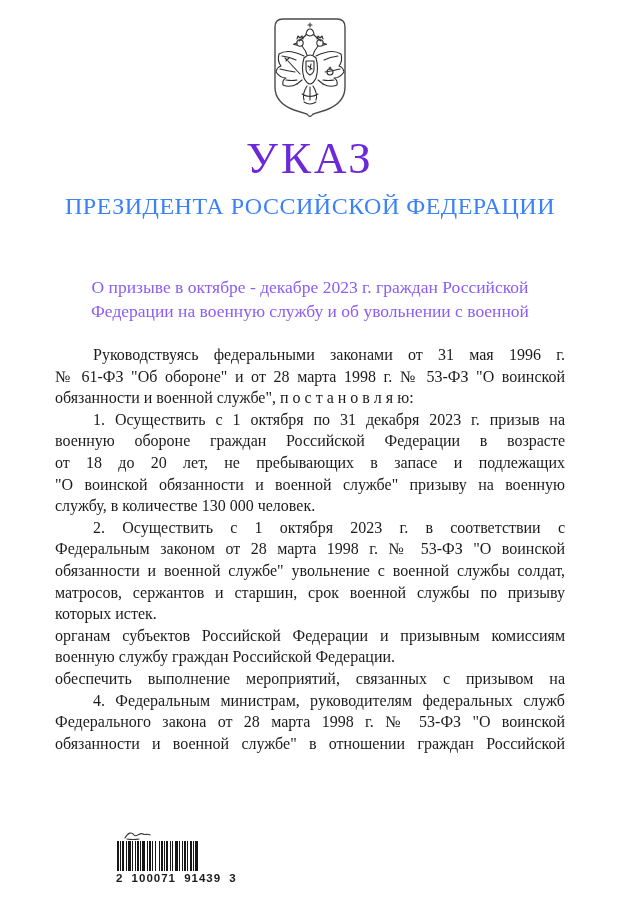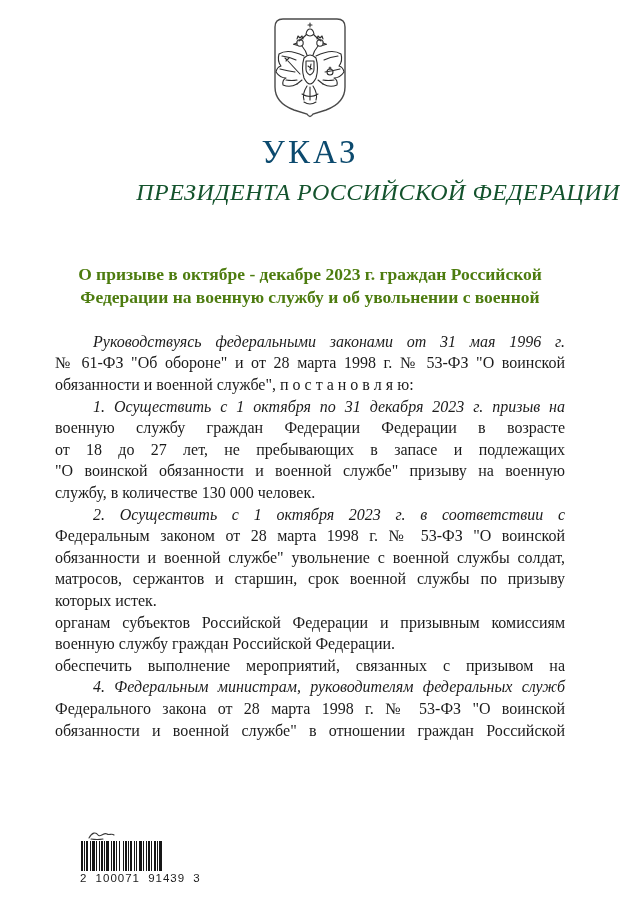--- a/index.html
+++ b/index.html
@@ -19,68 +19,68 @@
   }
   .emblem {
     display: block;
     margin: 14px auto 0 auto;
     width: 92px;
     height: 107px;
   }
   .doc-type {
     margin: 13px 0 0 0;
     text-align: center;
-    font-size: 33px;
+    font-size: 45px;
     font-weight: normal;
     letter-spacing: 3px;
     line-height: 1.1;
-    color: #0c4a6e;
+    color: #6d28d9;
   }
   .issuer {
     margin: 9px 0 0 0;
-    text-align: right;
+    text-align: center;
     font-size: 24px;
     font-weight: normal;
     letter-spacing: 0.5px;
     line-height: 1.15;
-    color: #14532d;
-    font-style: italic;
+    color: #3b82f6;
   }
   .subject {
     width: 560px;
     margin: 56px auto 17px auto;
     text-align: center;
-    font-weight: bold;
+    font-weight: normal;
     font-size: 17.5px;
     line-height: 23.5px;
-    color: #4d7c0f;
+    color: #8b5cf6;
   }
   .decree-body {
     width: 510px;
     margin: 21px auto 0 auto;
     font-size: 16px;
     line-height: 21.6px;
     color: #1b1b1b;
   }
   .para { margin: 0; }
   .line {
     text-align: justify;
     text-align-last: justify;
   }
-  .line.first { text-indent: 38px; font-style: italic; }
+  .line.first { text-indent: 38px; }
   .line.last { text-align-last: left; }
   .footer-block {
     position: absolute;
     top: 829px;
     left: 0;
     width: 100%;
   }
   .barcode-wrap {
-    margin-left: 80px;
+    margin-left: 116px;
     width: 96px;
+    font-weight: bold;
   }
   .squiggle {
     display: block;
     margin-left: 6px;
     height: 12px;
   }
   .barcode-svg { display: block; }
   .barcode-number {
     margin-top: 1px;
     font-family: "Liberation Sans", sans-serif;
@@ -144,22 +144,22 @@
   </div>
 
   <div class="decree-body">
       <div class="para">
         <div class="line first">Руководствуясь федеральными законами от 31 мая 1996 г.</div>
         <div class="line">№ 61-ФЗ "Об обороне" и от 28 марта 1998 г. № 53-ФЗ "О воинской</div>
         <div class="line last">обязанности и военной службе", п о с т а н о в л я ю:</div>
       </div>
       <div class="para">
         <div class="line first">1. Осуществить с 1 октября по 31 декабря 2023 г. призыв на</div>
-        <div class="line">военную службу граждан Федерации Федерации в возрасте</div>
-        <div class="line">от 18 до 27 лет, не пребывающих в запасе и подлежащих</div>
+        <div class="line">военную обороне граждан Российской Федерации в возрасте</div>
+        <div class="line">от 18 до 20 лет, не пребывающих в запасе и подлежащих</div>
         <div class="line">"О воинской обязанности и военной службе" призыву на военную</div>
         <div class="line last">службу, в количестве 130 000 человек.</div>
       </div>
       <div class="para">
         <div class="line first">2. Осуществить с 1 октября 2023 г. в соответствии с</div>
         <div class="line">Федеральным законом от 28 марта 1998 г. № 53-ФЗ "О воинской</div>
         <div class="line">обязанности и военной службе" увольнение с военной службы солдат,</div>
         <div class="line">матросов, сержантов и старшин, срок военной службы по призыву</div>
         <div class="line last">которых истек.</div>
       </div>

